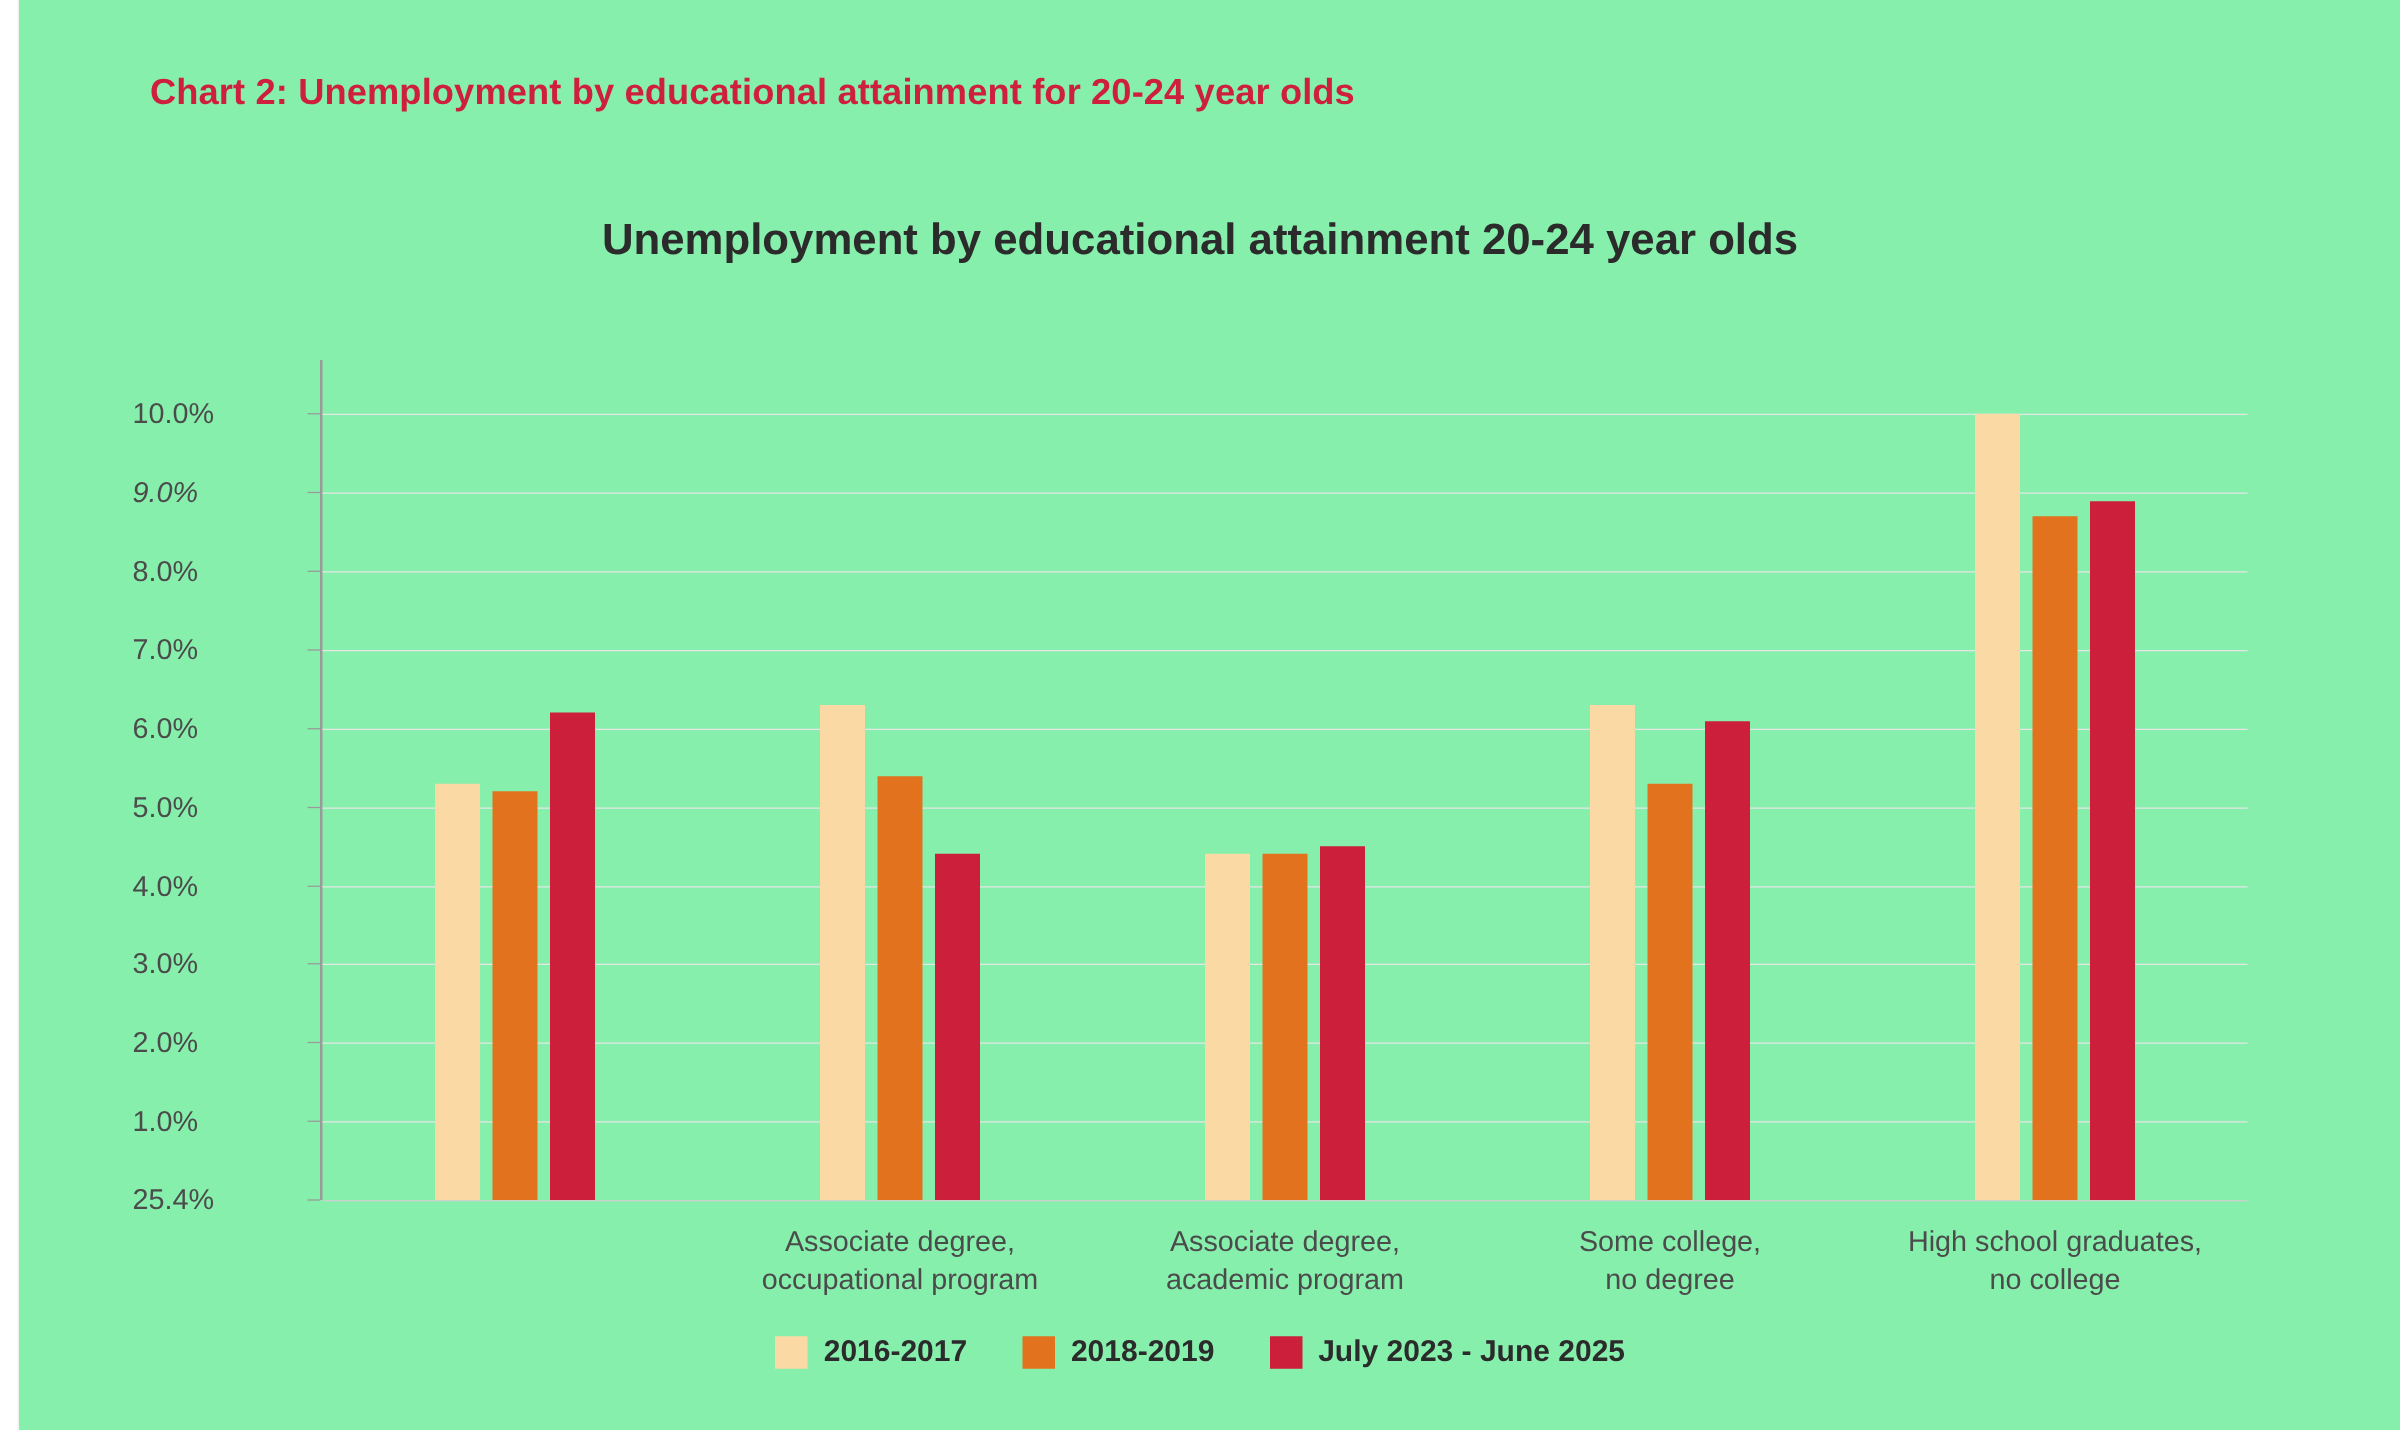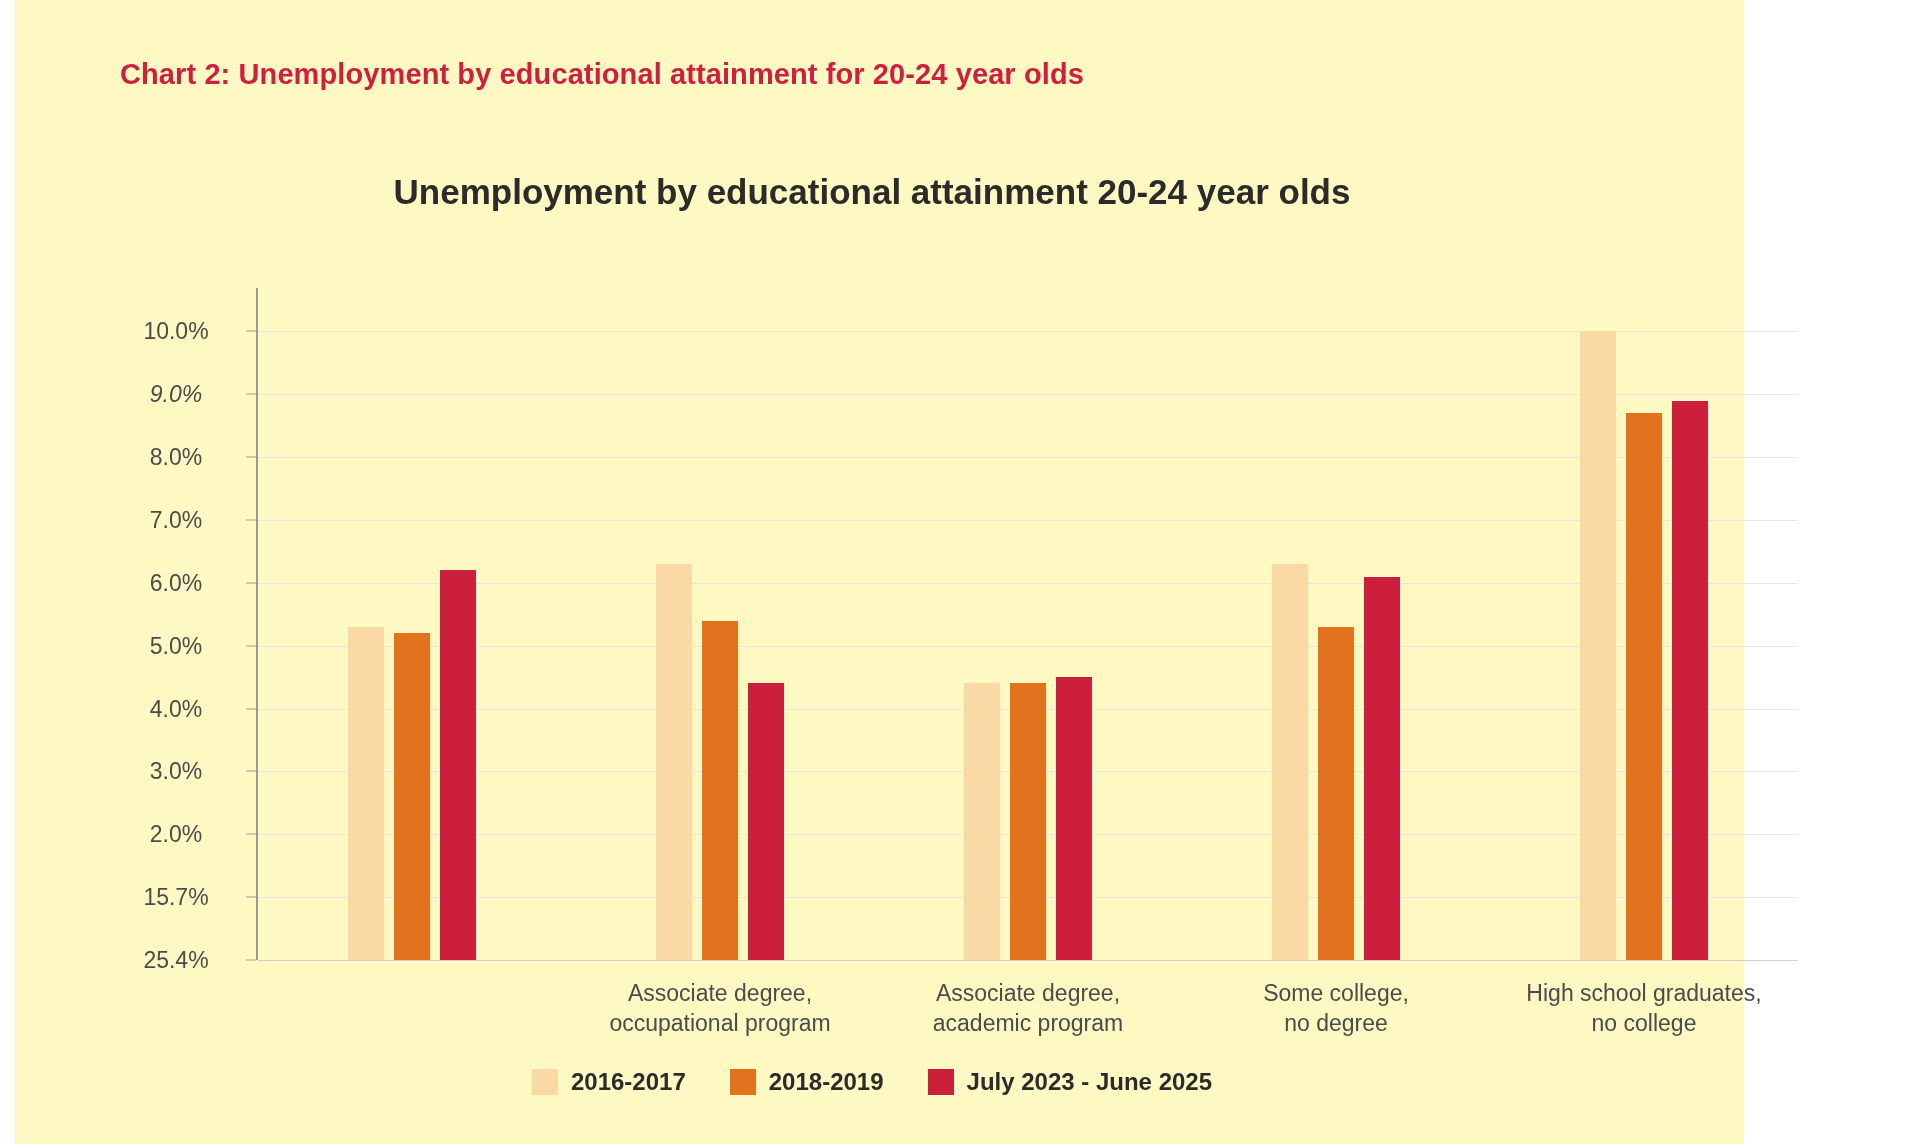--- a/index.html
+++ b/index.html
@@ -11,23 +11,23 @@
     width: 1920px;
     height: 1144px;
     font-family: "Liberation Sans", sans-serif;
     color: #3c3c3c;
     position: relative;
     overflow: hidden;
   }
 
   #page {
     position: relative;
-    width: 1744px;
+    width: 1920px;
     height: 1144px;
-    background: #fef9c3;
+    background: #86efac;
   }
 
   
   .page-edge {
     position: absolute;
     left: 0; top: 0;
     width: 14px; height: 1144px;
     background: #ffffff;
     border-right: 1px solid #f2f2f2;
   }
@@ -80,21 +80,21 @@
     background: #e6e6e6;
   }
   .gridline.zero {
     background: #cfcfcf;
   }
 
   .ytick-label {
     position: absolute;
     right: 1552px;
     width: 140px;
-    text-align: center;
+    text-align: left;
     font-size: 23px;
     color: #4b4b4b;
     transform: translateY(-50%);
     white-space: nowrap;
   }
 
   #y-axis-line {
     position: absolute;
     left: -2px;
     top: -12px;
@@ -207,21 +207,21 @@
           <div class="axis-tick" style="top: 220px;"></div>
           <div class="gridline" style="top: 157.143px;"></div>
           <div class="axis-tick" style="top: 157.143px;"></div>
           <div class="gridline" style="top: 94.2857px;"></div>
           <div class="axis-tick" style="top: 94.2857px;"></div>
           <div class="gridline" style="top: 31.4286px;"></div>
           <div class="axis-tick" style="top: 31.4286px;"></div>
         </div>
       <div id="yticks">
           <div class="ytick-label" style="top: 660px;">25.4%</div>
-          <div class="ytick-label" style="top: 597.143px;">15.7%</div>
+          <div class="ytick-label" style="top: 597.143px;">1.0%</div>
           <div class="ytick-label" style="top: 534.286px;">2.0%</div>
           <div class="ytick-label" style="top: 471.429px;">3.0%</div>
           <div class="ytick-label" style="top: 408.571px;">4.0%</div>
           <div class="ytick-label" style="top: 345.714px;">5.0%</div>
           <div class="ytick-label" style="top: 282.857px;">6.0%</div>
           <div class="ytick-label" style="top: 220px;">7.0%</div>
           <div class="ytick-label" style="top: 157.143px;">8.0%</div>
           <div class="ytick-label" style="top: 94.2857px; font-style: italic;">9.0%</div>
           <div class="ytick-label" style="top: 31.4286px;">10.0%</div>
         </div>

